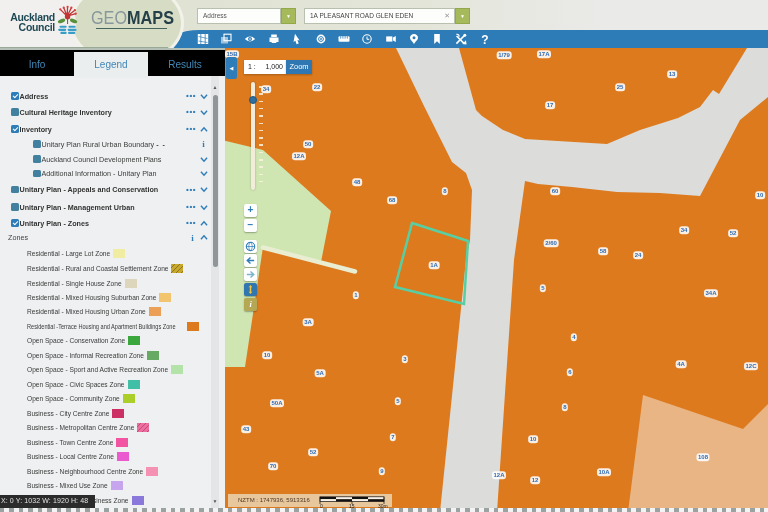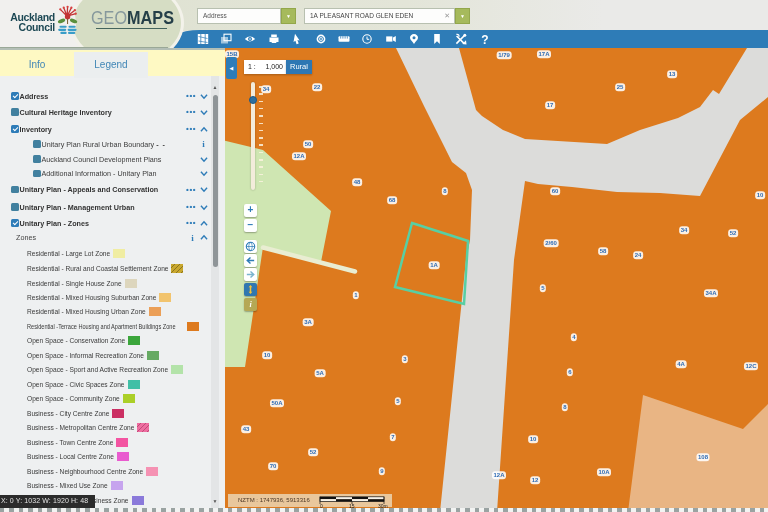--- a/index.html
+++ b/index.html
@@ -13,21 +13,21 @@
 #hdr .blob{position:absolute;left:-30px;top:-20px;width:106px;height:88px;background:#f1f0ee;border-radius:50%}
 #hdr .ac{position:absolute;left:0px;top:13px;width:55px;text-align:right;font-weight:bold;font-size:10.5px;line-height:9.5px;color:#1d4854;letter-spacing:-0.3px}
 #geomaps{position:absolute;left:91px;top:8px;font-size:19px;letter-spacing:0;color:#86989c;transform:scaleX(.854);transform-origin:left;white-space:nowrap;line-height:19px}
 #geomaps b{color:#253f48}
 #gline{position:absolute;left:96px;top:27.5px;width:71px;height:1.2px;background:#44645c}
 #hdrline{position:absolute;left:0;top:46.5px;width:168px;height:1.5px;background:#9aa897}
 .inp{position:absolute;top:7.5px;height:16px;background:#fdfdfc;border:1px solid #b8c0b0;font-size:6.5px;color:#444;line-height:14px;padding-left:5px}
 .gbtn{position:absolute;top:7.5px;width:15px;height:16px;background:#a6ba5c;border:1px solid #93a74b;color:#fff;font-size:5px;text-align:center;line-height:15px}
 
 #side{position:absolute;left:0;top:48px;width:225px;height:464px;background:#eef0f1}
-#tabs{position:absolute;left:0;top:0;width:225px;height:28px;background:#fef9c3;border-top:2px solid #b4bfb6}
+#tabs{position:absolute;left:0;top:0;width:225px;height:28px;background:#000000;border-top:2px solid #b4bfb6}
 #tabs div{position:absolute;top:2px;height:26px;line-height:25px;text-align:center;width:74px;color:#4287b6;font-size:10px}
 #tabs .on{background:#ebeeef}
 .row{position:absolute;left:0;width:211px;height:16px;display:flex;align-items:center;padding-left:11px;padding-right:3px}
 .row .tx{font-size:7.2px;font-weight:bold;color:#333;white-space:nowrap}
 .row.sub{padding-left:33px}
 .row.sub .tx{font-weight:normal;color:#3c3c3c;font-size:7.2px}
 .cb{width:7.5px;height:7.5px;border-radius:1.5px;margin-right:1px;flex:none}
 .ck{background:#2e7cb8}
 .ck::after{content:"";display:block;width:4px;height:2px;border-left:1.3px solid #fff;border-bottom:1.3px solid #fff;transform:rotate(-45deg);margin:1.5px 0 0 1.5px}
 .fl{background:#41809f}
@@ -111,21 +111,21 @@
   <div class="lb" style="left:308px;top:391px">10</div>
   <div class="lb" style="left:379px;top:424px">10A</div>
   <div class="lb" style="left:310px;top:432px">12</div>
   <div class="lb" style="left:274px;top:427px">12A</div>
   <div class="lb" style="left:478px;top:409px">108</div>
   <div id="clps">◀</div>
   <div id="scalebox">
       <span style="position:absolute;left:4px">1 :</span>
       <span style="position:absolute;right:3px">1,000</span>
     </div>
-  <div id="zoombtn">Rural</div>
+  <div id="zoombtn">Zoom</div>
   <div id="sltrack"></div>
   <div class="tick" style="top:38px"></div>
     <div class="tick" style="top:45.3px"></div>
     <div class="tick" style="top:52.6px"></div>
     <div class="tick" style="top:59.9px"></div>
     <div class="tick" style="top:67.2px"></div>
     <div class="tick" style="top:74.5px"></div>
     <div class="tick" style="top:81.8px"></div>
     <div class="tick" style="top:89.1px"></div>
     <div class="tick" style="top:96.4px"></div>
@@ -169,20 +169,21 @@
       <text x="2" y="11.5" font-size="5" fill="#222" font-family="Liberation Sans,sans-serif">0</text>
       <text x="31" y="11.5" font-size="5" fill="#222" font-family="Liberation Sans,sans-serif">15</text>
       <text x="60" y="11.5" font-size="5" fill="#222" font-family="Liberation Sans,sans-serif">30m</text>
     </svg>
   </div>
 </div>
 <div id="side">
   <div id="tabs">
       <div style="left:0">Info</div>
       <div class="on" style="left:74px">Legend</div>
+      <div style="left:148px">Results</div>
     </div>
   <div class="row" style="top:40px">
       <span class="cb ck"></span>
       <span class="tx">Address</span>
       <span class="rt">
         <span class="dots">•••</span>
         <svg class="chev" viewBox="0 0 9 8">
           <path d="M1,2 L4.5,6 L8,2" stroke="#2e7cb8" stroke-width="1.6" fill="none"></path>
         </svg>
       </span>
@@ -255,21 +256,21 @@
   <div class="row" style="top:167px">
       <span class="cb ck"></span>
       <span class="tx">Unitary Plan - Zones</span>
       <span class="rt">
         <span class="dots">•••</span>
         <svg class="chev" viewBox="0 0 9 8">
           <path d="M1,6 L4.5,2 L8,6" stroke="#2e7cb8" stroke-width="1.6" fill="none"></path>
         </svg>
       </span>
     </div>
-  <div class="row" style="top:181.5px;padding-left:16px">
+  <div class="row" style="top:181.5px;padding-left:8px">
       <span class="tx" style="font-weight:normal;color:#444">Zones</span>
       <span class="rt">
         <span class="iico" style="margin-right:3px">i</span>
         <svg class="chev" viewBox="0 0 9 8">
           <path d="M1,6 L4.5,2 L8,6" stroke="#2e7cb8" stroke-width="1.6" fill="none"></path>
         </svg>
       </span>
     </div>
   <div class="lrow" style="top:197.5px">
       <span class="tx">Residential - Large Lot Zone</span>

